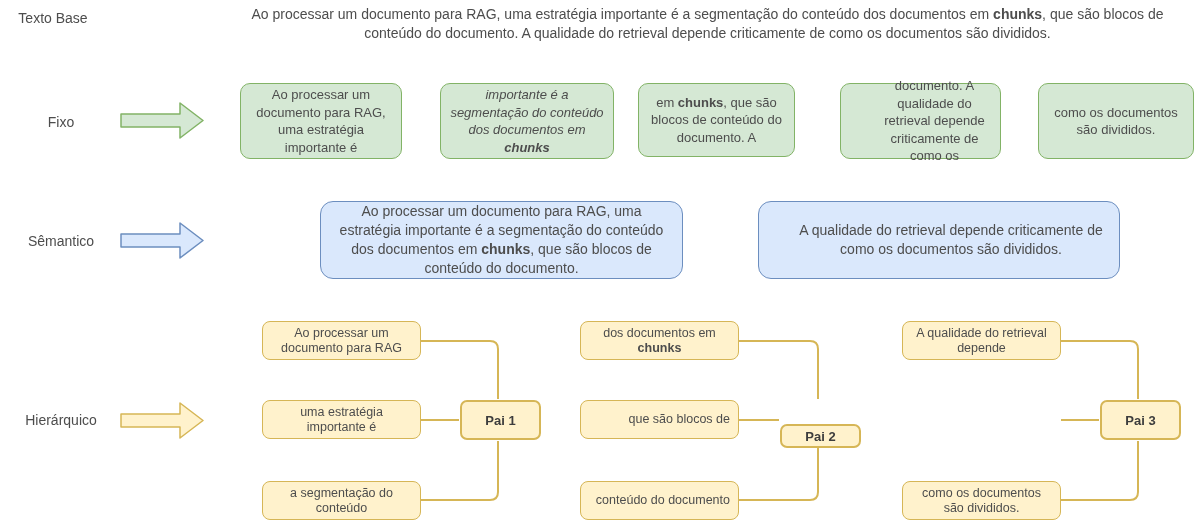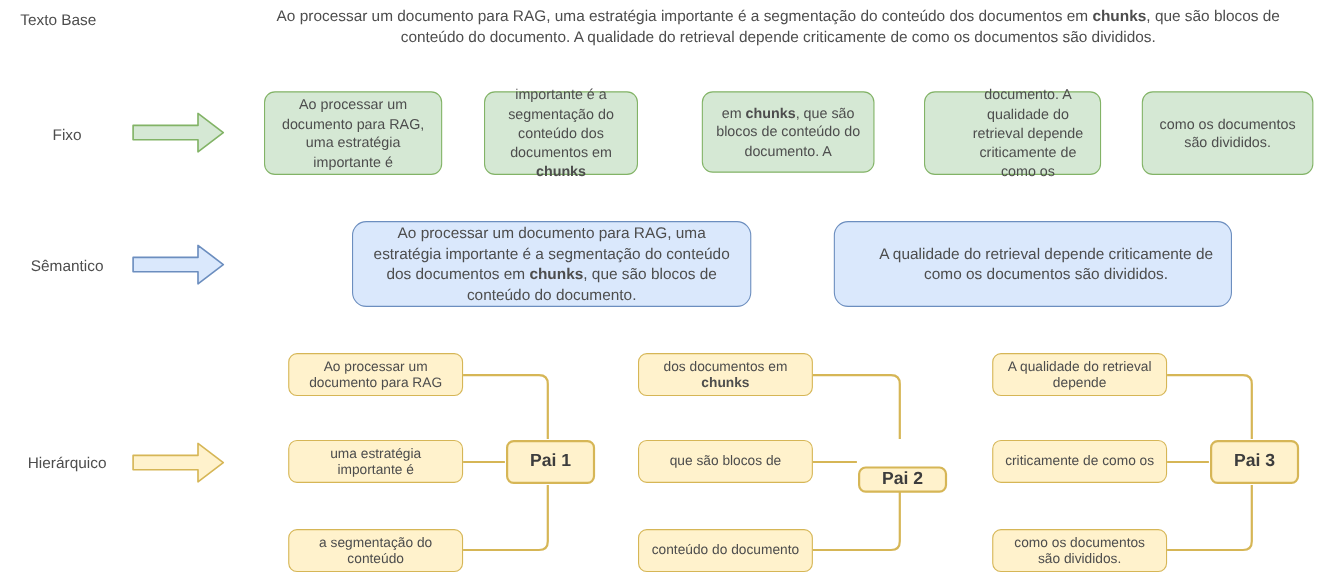--- a/index.html
+++ b/index.html
@@ -10,25 +10,25 @@
   .abs{position:absolute;box-sizing:border-box;}
   .row-label{font-size:14px;text-align:center;color:#4d4d4d;}
   .base-text{font-size:14px;line-height:19px;text-align:center;color:#4d4d4d;}
   .node{
     display:flex;align-items:center;justify-content:center;
     text-align:center;border-radius:10px;padding:2px 8px;
   }
   .node b{font-weight:bold;}
   .green{background:#d5e8d4;border:1.5px solid #82b366;font-size:13px;line-height:17.5px;}
   .blue{background:#dae8fc;border:1.5px solid #6c8ebf;border-radius:13px;font-size:14px;line-height:19px;}
-  .yellow{background:#fff2cc;border:1.5px solid #d6b656;border-radius:8px;font-size:12.5px;line-height:15px;}
+  .yellow{background:#fff2cc;border:1.5px solid #d6b656;border-radius:8px;font-size:12.5px;line-height:15px;justify-content:flex-end;}
   .parent-node{
     background:#fff2cc;border:2px solid #d6b656;border-radius:7px;
     display:flex;align-items:center;justify-content:center;
-    font-size:16px;font-weight:bold;color:#3d3d3d;
+    font-size:13px;font-weight:bold;color:#3d3d3d;
   }
   svg{display:block;}
   .connector-layer{pointer-events:none;}
 </style>
 </head>
 <body>
 
 <div id="canvas">
 
   <svg class="abs connector-layer" style="left:0;top:0;" width="1201" height="521" viewBox="0 0 1201 521" fill="none" stroke="#d6b656" stroke-width="2">
@@ -58,21 +58,21 @@
   <svg class="abs" style="left:120px;top:222px;" width="85" height="37" viewBox="0 0 85 37">
     <polygon points="1,12 60,12 60,1 83,18.5 60,36 60,25 1,25" fill="#dae8fc" stroke="#6c8ebf" stroke-width="1.5" stroke-linejoin="round"></polygon>
   </svg>
   <svg class="abs" style="left:120px;top:402px;" width="85" height="37" viewBox="0 0 85 37">
     <polygon points="1,12 60,12 60,1 83,18.5 60,36 60,25 1,25" fill="#fff2cc" stroke="#d6b656" stroke-width="1.5" stroke-linejoin="round"></polygon>
   </svg>
 
   <div class="abs node green" style="left:240px;top:83px;width:162px;height:76px;">
     <div><span>Ao processar um documento para RAG, uma estratégia importante é</span><b></b><span></span></div>
   </div>
-  <div class="abs node green" style="left:440px;top:83px;width:140px;height:76px;">
+  <div class="abs node green" style="left:440px;top:83px;width:174px;height:76px;font-style:italic;">
     <div><span>importante é a segmentação do conteúdo dos documentos em </span><b>chunks</b><span></span></div>
   </div>
   <div class="abs node green" style="left:638px;top:83px;width:157px;height:74px;">
     <div><span>em </span><b>chunks</b><span>, que são blocos de conteúdo do documento. A</span></div>
   </div>
   <div class="abs node green" style="left:840px;top:83px;width:161px;height:76px;padding-left:36px;">
     <div><span>documento. A qualidade do retrieval depende criticamente de como os</span><b></b><span></span></div>
   </div>
   <div class="abs node green" style="left:1038px;top:83px;width:156px;height:76px;">
     <div><span>como os documentos são divididos.</span><b></b><span></span></div>
@@ -103,21 +103,18 @@
     <div><span>que são blocos de</span><b></b><span></span></div>
   </div>
   <div class="abs node yellow" style="left:580px;top:481px;width:159px;height:39px;">
     <div><span>conteúdo do documento</span><b></b><span></span></div>
   </div>
   <div class="abs parent-node" style="left:780px;top:424px;width:81px;height:24px;">Pai 2</div>
 
   <div class="abs node yellow" style="left:902px;top:321px;width:159px;height:39px;">
     <div><span>A qualidade do retrieval depende</span><b></b><span></span></div>
   </div>
-  <div class="abs node yellow" style="left:902px;top:400px;width:159px;height:39px;">
-    <div><span>criticamente de como os</span><b></b><span></span></div>
-  </div>
   <div class="abs node yellow" style="left:902px;top:481px;width:159px;height:39px;">
     <div><span>como os documentos são divididos.</span><b></b><span></span></div>
   </div>
   <div class="abs parent-node" style="left:1100px;top:400px;width:81px;height:40px;">Pai 3</div>
 
 </div>
 
 </body></html>

